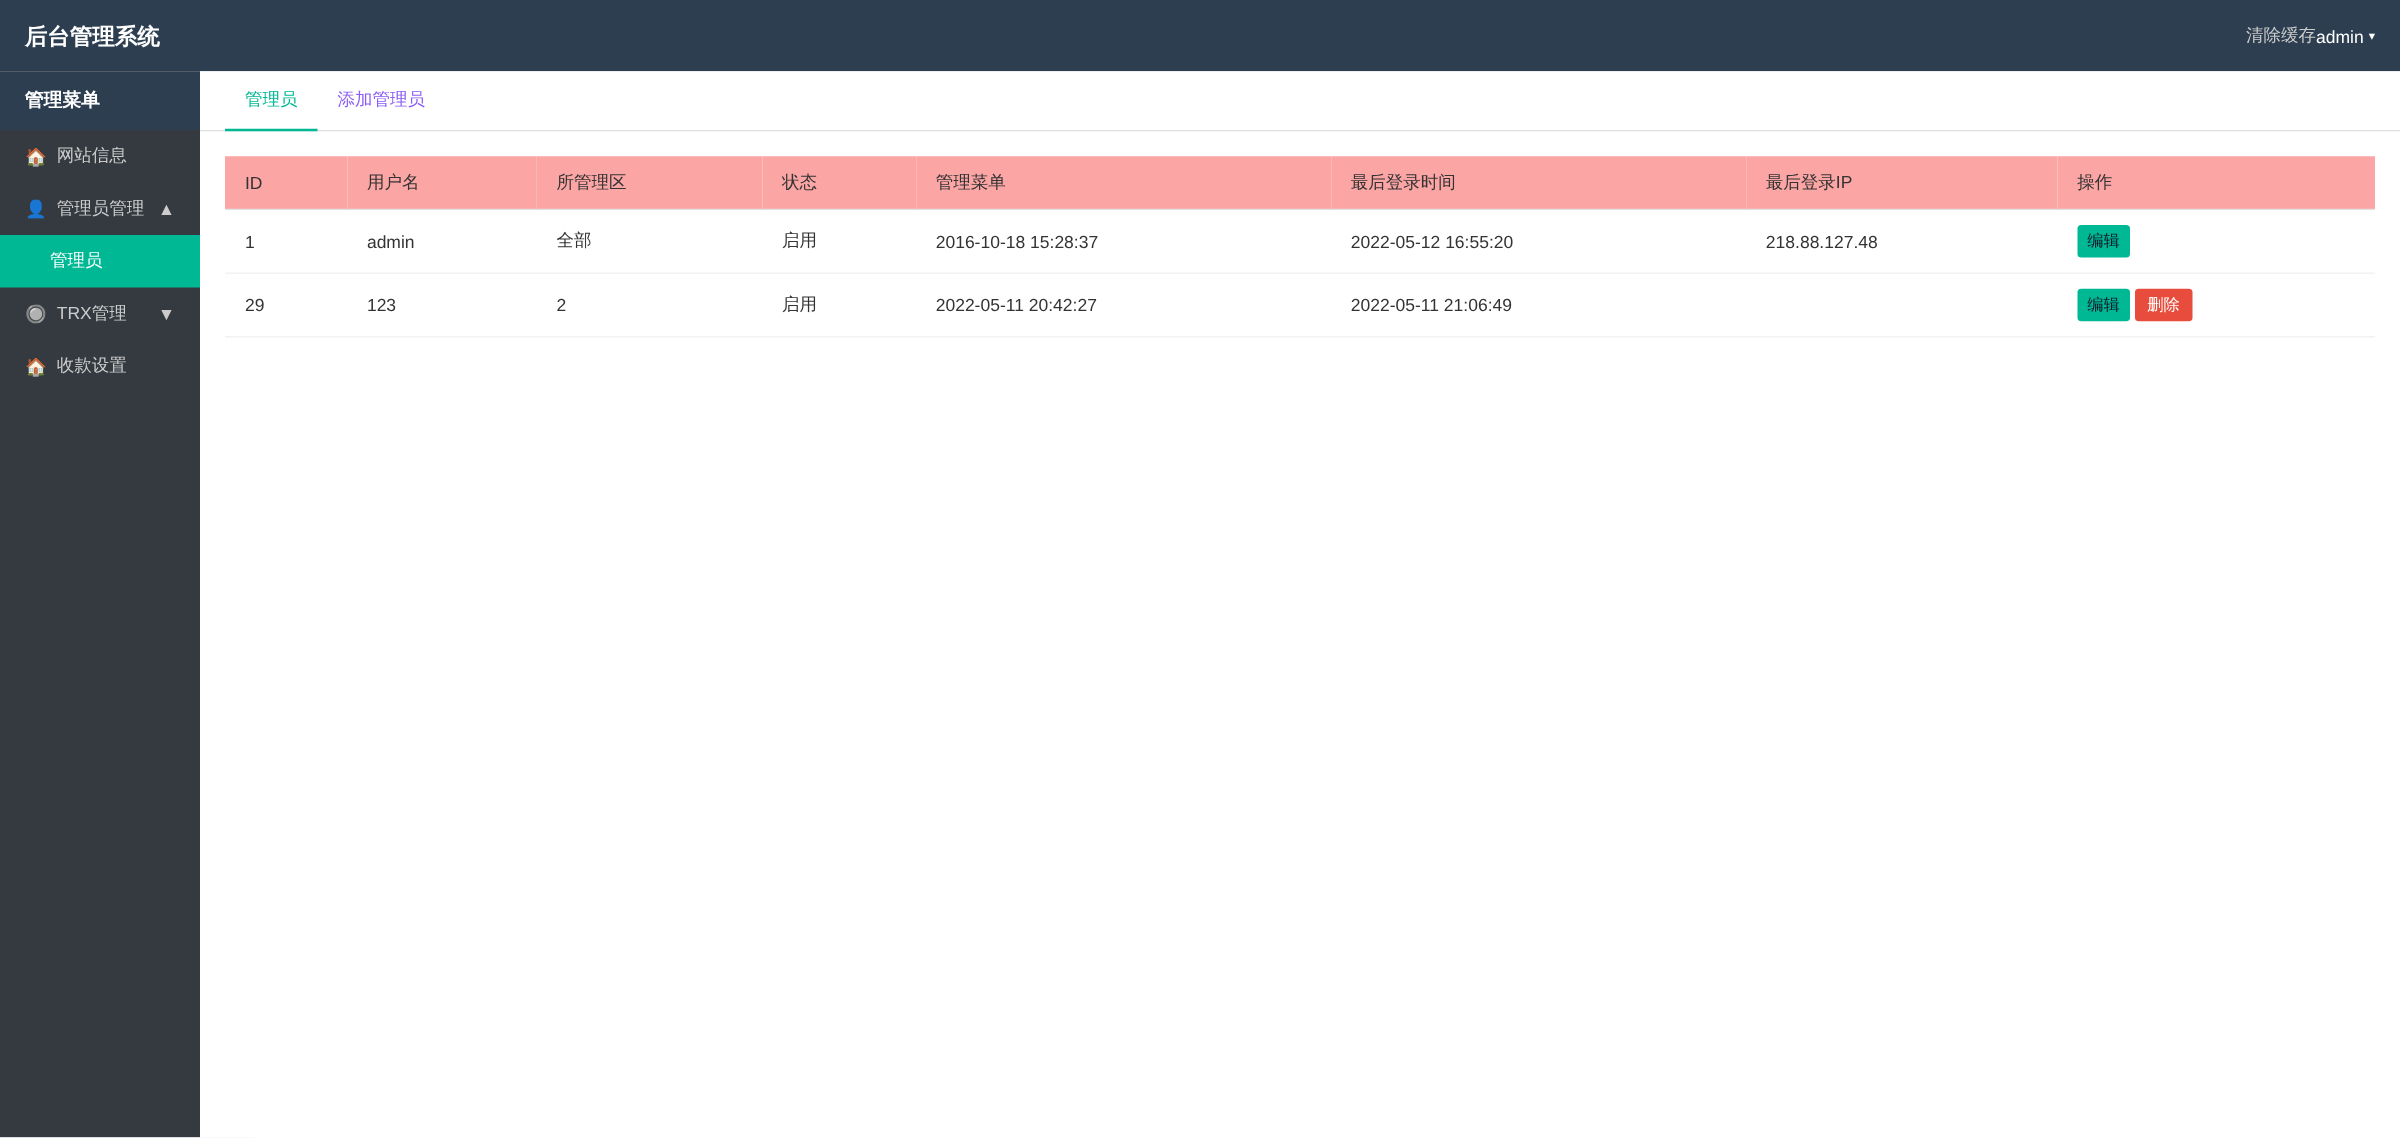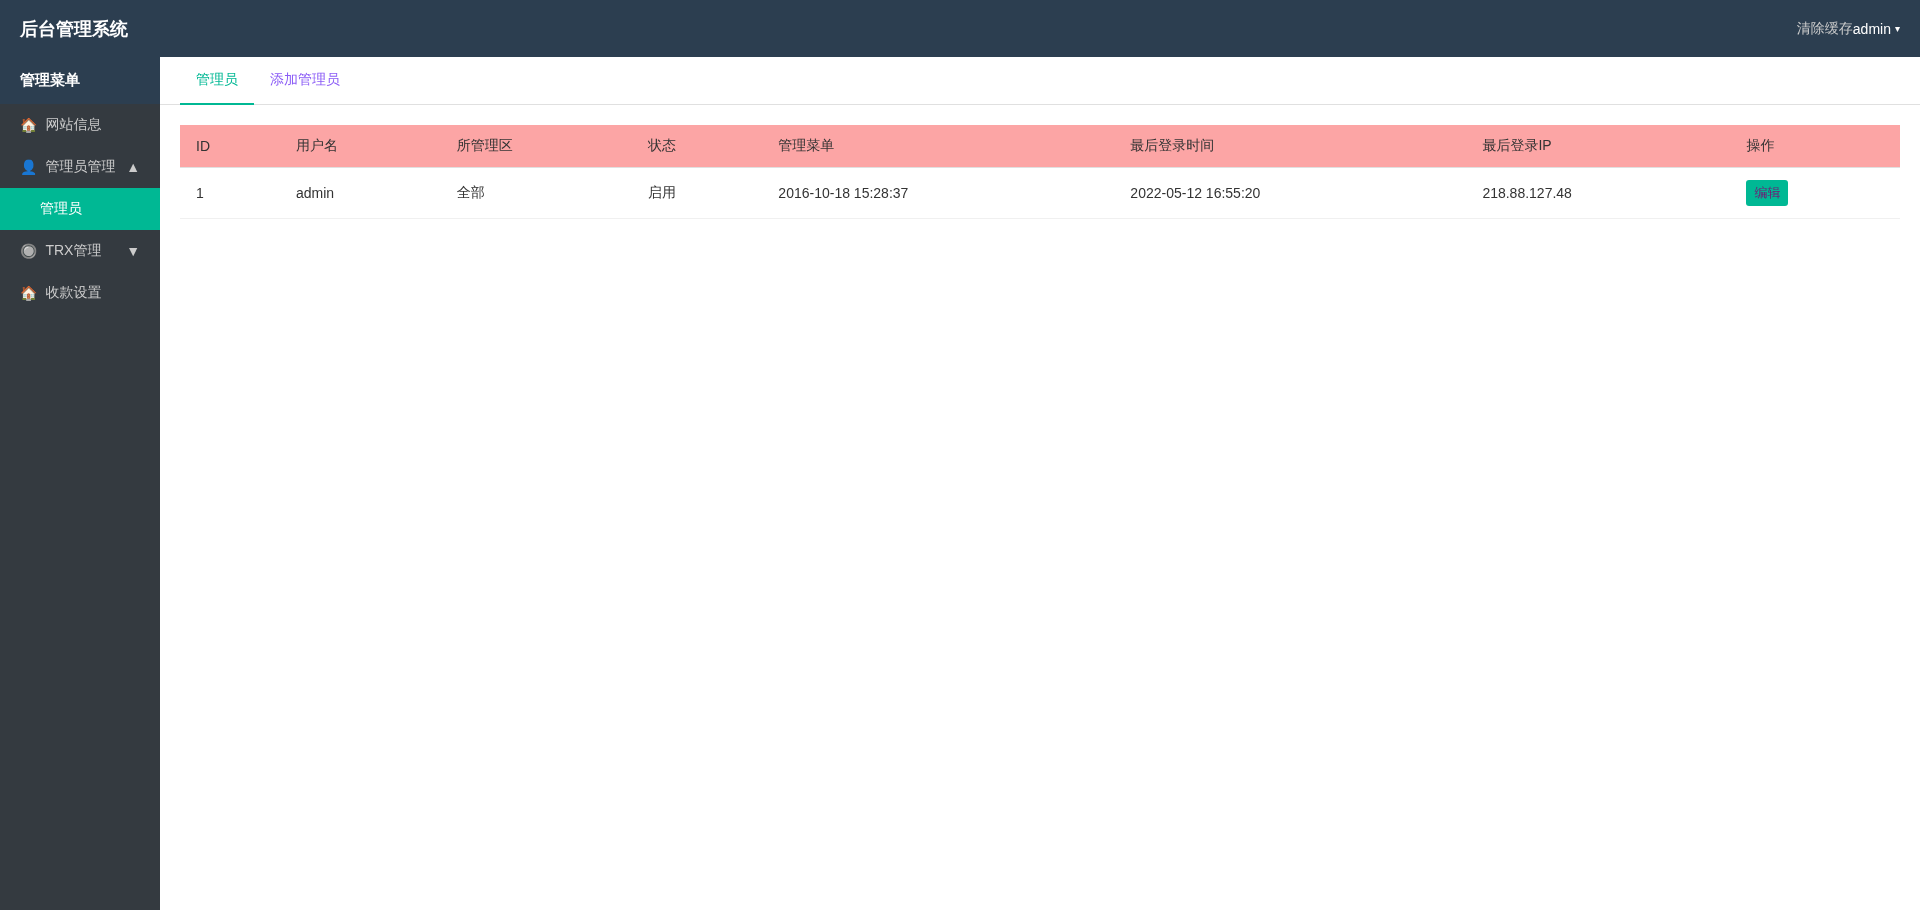--- a/index.html
+++ b/index.html
@@ -125,21 +125,21 @@
     }
     td {
       padding: 12px 16px;
       color: #333;
       border-bottom: 1px solid #f0f0f0;
       white-space: nowrap;
     }
 
     .btn-edit {
       background: #00b894;
-      color: #701a75;
+      color: #0f172a;
       border: none;
       padding: 4px 8px;
       border-radius: 3px;
       cursor: pointer;
       font-size: 13px;
       margin-right: 4px;
     }
     .btn-delete {
       background: #e74c3c;
       color: #fff;
@@ -232,18 +232,28 @@
         <tr>
               <td>1</td>
               <td>admin</td>
               <td>全部</td>
               <td>启用</td>
               <td>2016-10-18 15:28:37</td>
               <td>2022-05-12 16:55:20</td>
               <td>218.88.127.48</td>
               <td><button class="btn-edit">编辑</button></td>
             </tr>
+            <tr>
+              <td>29</td>
+              <td>123</td>
+              <td>2</td>
+              <td>启用</td>
+              <td>2022-05-11 20:42:27</td>
+              <td>2022-05-11 21:06:49</td>
+              <td></td>
+              <td><button class="btn-edit">编辑</button><button class="btn-delete">删除</button></td>
+            </tr>
           </tbody>
       </table>
     </div>
 
   </div>
 </div>
 
 </body></html>

